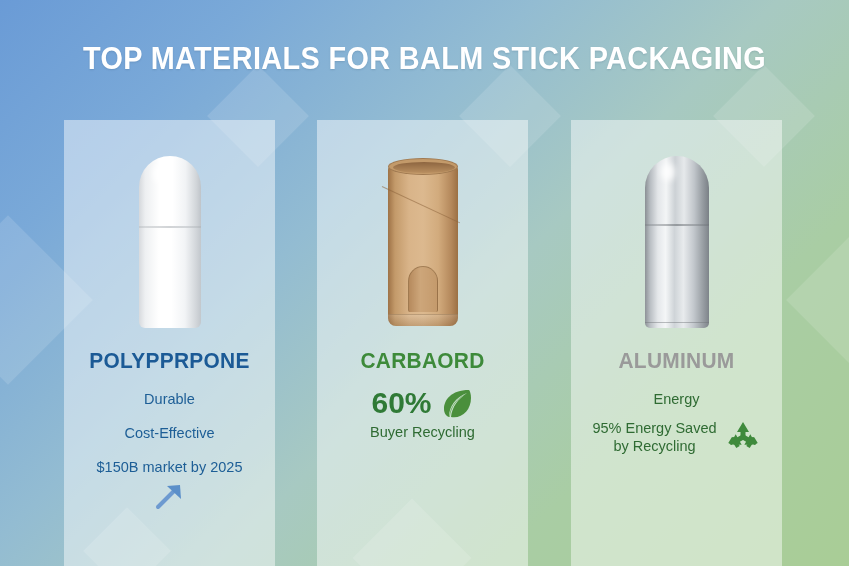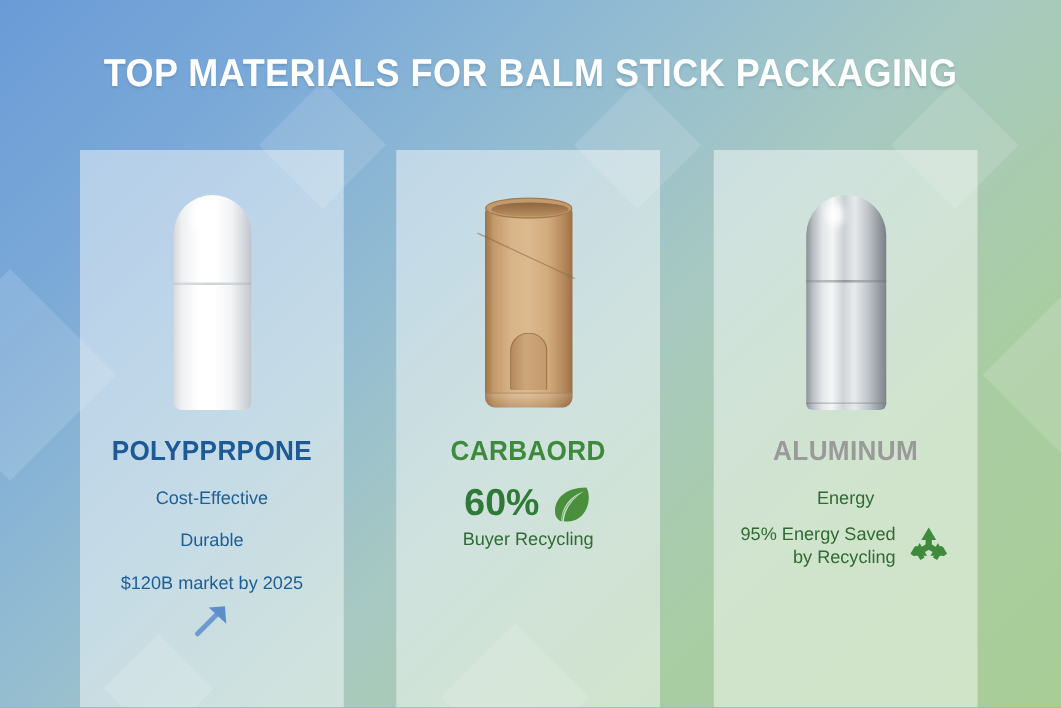--- a/index.html
+++ b/index.html
@@ -276,23 +276,23 @@
   <div class="panel panel-1">
     <div class="art">
       <div class="stick-white">
         <div class="sw-body"></div>
         <div class="sw-cap"></div>
         <div class="sw-seam"></div>
       </div>
     </div>
     <div class="info">
       <div class="heading h-blue">POLYPPRPONE</div>
+      <div class="line t-blue">Durable</div>
       <div class="line t-blue">Cost-Effective</div>
-      <div class="line t-blue">Durable</div>
-      <div class="line t-blue">$120B market by 2025</div>
+      <div class="line t-blue">$150B market by 2025</div>
       <div class="arrow-wrap">
         <svg width="211" height="30" viewBox="0 0 211 30">
           <g transform="translate(93,3)">
             <path d="M1 22 L18 5" stroke="#6d9ad0" stroke-width="4" stroke-linecap="round" fill="none"></path>
             <path d="M23 0 L24 14 L10 1 Z" fill="#5b8fc9"></path>
           </g>
         </svg>
       </div>
     </div>
   </div>
@@ -331,21 +331,21 @@
         <div class="al-body"></div>
         <div class="al-cap"></div>
         <div class="al-seam"></div>
         <div class="al-base"></div>
       </div>
     </div>
     <div class="info">
       <div class="heading h-gray">ALUMINUM</div>
       <div class="line t-green">Energy</div>
       <div class="statrow">
-        <div style="text-align:right">
+        <div style="text-align:center">
           <div class="substat" style="margin-top:0">95% Energy Saved</div>
           <div class="substat" style="margin-top:2px">by Recycling</div>
         </div>
         <span>
           <svg width="36" height="34" viewBox="0 0 36 34">
             <g fill="#3f8a3c">
               <path d="M18 2 L24 12 L20.5 12 L20.5 17 L15.5 17 L15.5 12 L12 12 Z" transform="rotate(0 18 17)"></path>
               <path d="M18 2 L24 12 L20.5 12 L20.5 17 L15.5 17 L15.5 12 L12 12 Z" transform="rotate(120 18 17)"></path>
               <path d="M18 2 L24 12 L20.5 12 L20.5 17 L15.5 17 L15.5 12 L12 12 Z" transform="rotate(240 18 17)"></path>
             </g>

